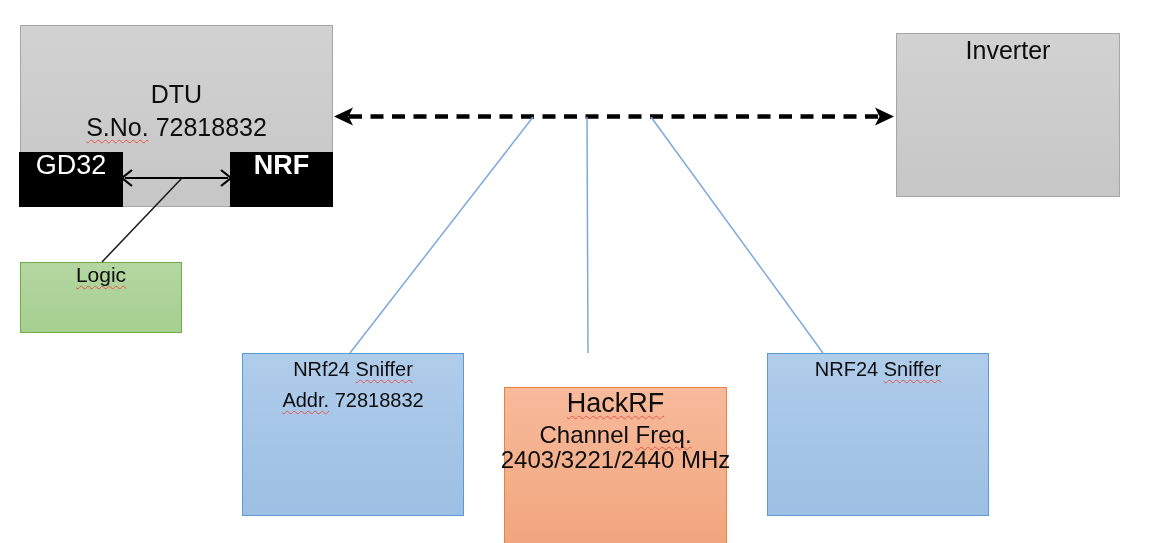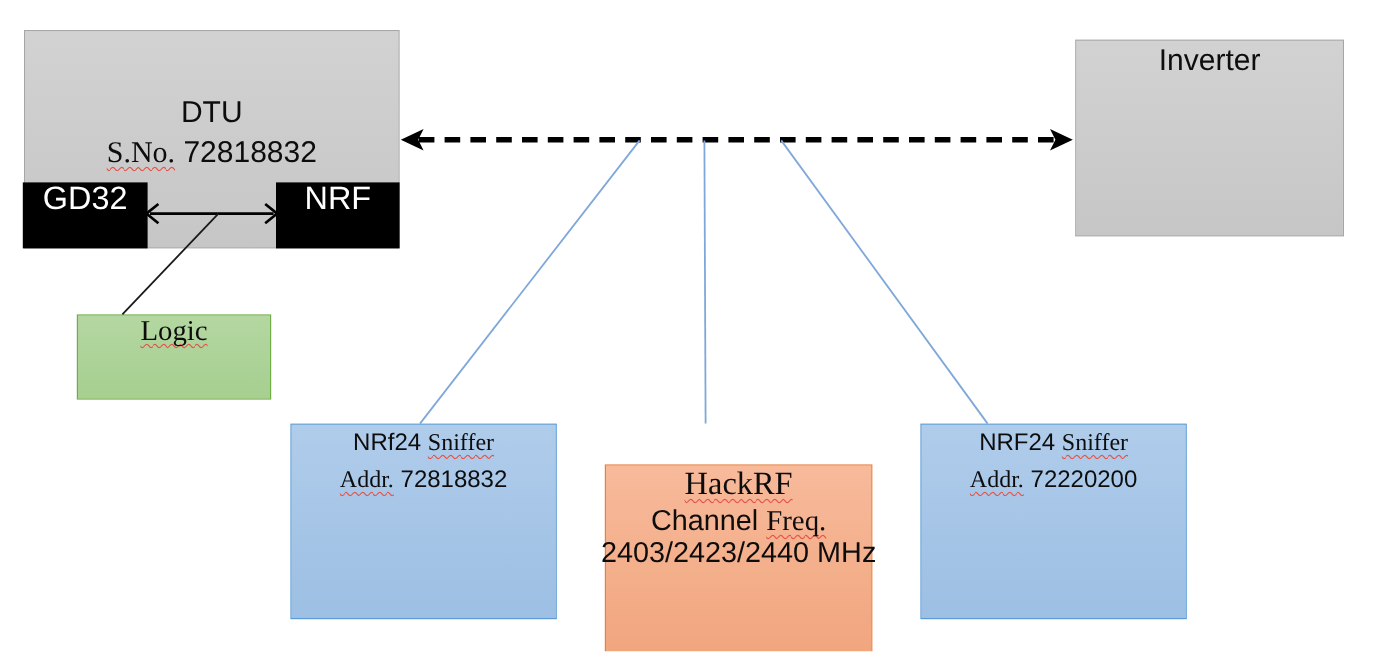--- a/index.html
+++ b/index.html
@@ -36,29 +36,28 @@
   .inverter { left: 896px; top: 33px; width: 224px; height: 164px; }
 
   
   .chip {
     background: #000000;
     color: #ffffff;
     font-size: 27px;
     line-height: 27px;
   }
   .gd32 { left: 19px;  top: 152px; width: 104px; height: 55px; }
-  .nrf  { left: 230px; top: 152px; width: 103px; height: 55px; }
+  .nrf  { left: 230px; top: 152px; width: 103px; height: 55px; font-weight: bold; }
 
   
   .logic {
     left: 20px; top: 262px; width: 162px; height: 71px;
     background: linear-gradient(180deg, #b4d7a1 0%, #a6cf90 100%);
     border: 1px solid #70ad47;
-    font-size: 24px;
-    margin-left: 44px;
+    font-size: 21px;
   }
 
   
   .blue-box {
     background: linear-gradient(180deg, #b0cceb 0%, #9cbfe3 100%);
     border: 1px solid #5b9bd5;
     font-size: 20px;
     line-height: 31px;
   }
   .sniffer-left  { left: 242px; top: 353px; width: 222px; height: 163px; }
@@ -75,21 +74,20 @@
   .hackrf .sub   { font-size: 24px; line-height: 25px; }
 
   
   .sq {
     text-decoration-line: underline;
     text-decoration-style: wavy;
     text-decoration-color: #e4564a;
     text-decoration-thickness: 1px;
     text-underline-offset: 3px;
     text-decoration-skip-ink: none;
-    font-family: Liberation Serif, serif;
   }
 
   svg.overlay {
     position: absolute;
     left: 0; top: 0;
     width: 1157px; height: 543px;
     z-index: 3;
     pointer-events: none;
   }
 </style>
@@ -132,31 +130,27 @@
       <span>72818832</span>
     </div>
   </div>
 
   <div class="node hackrf">
     <div class="line title sq">HackRF</div>
     <div class="line sub">
       <span>Channel</span>
       <span class="sq">Freq.</span>
     </div>
-    <div class="line sub">2403/2423/2440 MHz</div>
+    <div class="line sub">2403/3221/2440 MHz</div>
   </div>
 
   <div class="node blue-box sniffer-right">
     <div class="line">
       <span>NRF24</span>
       <span class="sq">Sniffer</span>
-    </div>
-    <div class="line">
-      <span class="sq">Addr.</span>
-      <span>72220200</span>
     </div>
   </div>
 
   <svg class="overlay" viewBox="0 0 1157 543" xmlns="http://www.w3.org/2000/svg">
 
     <g>
       <line x1="349" y1="116.5" x2="880" y2="116.5" stroke="#000000" stroke-width="4.5" stroke-dasharray="13 8.5"></line>
       <path d="M334,116.5 L353,107.5 L348.5,116.5 L353,125.5 Z" fill="#000000"></path>
       <path d="M894,116.5 L875,107.5 L879.5,116.5 L875,125.5 Z" fill="#000000"></path>
     </g>

